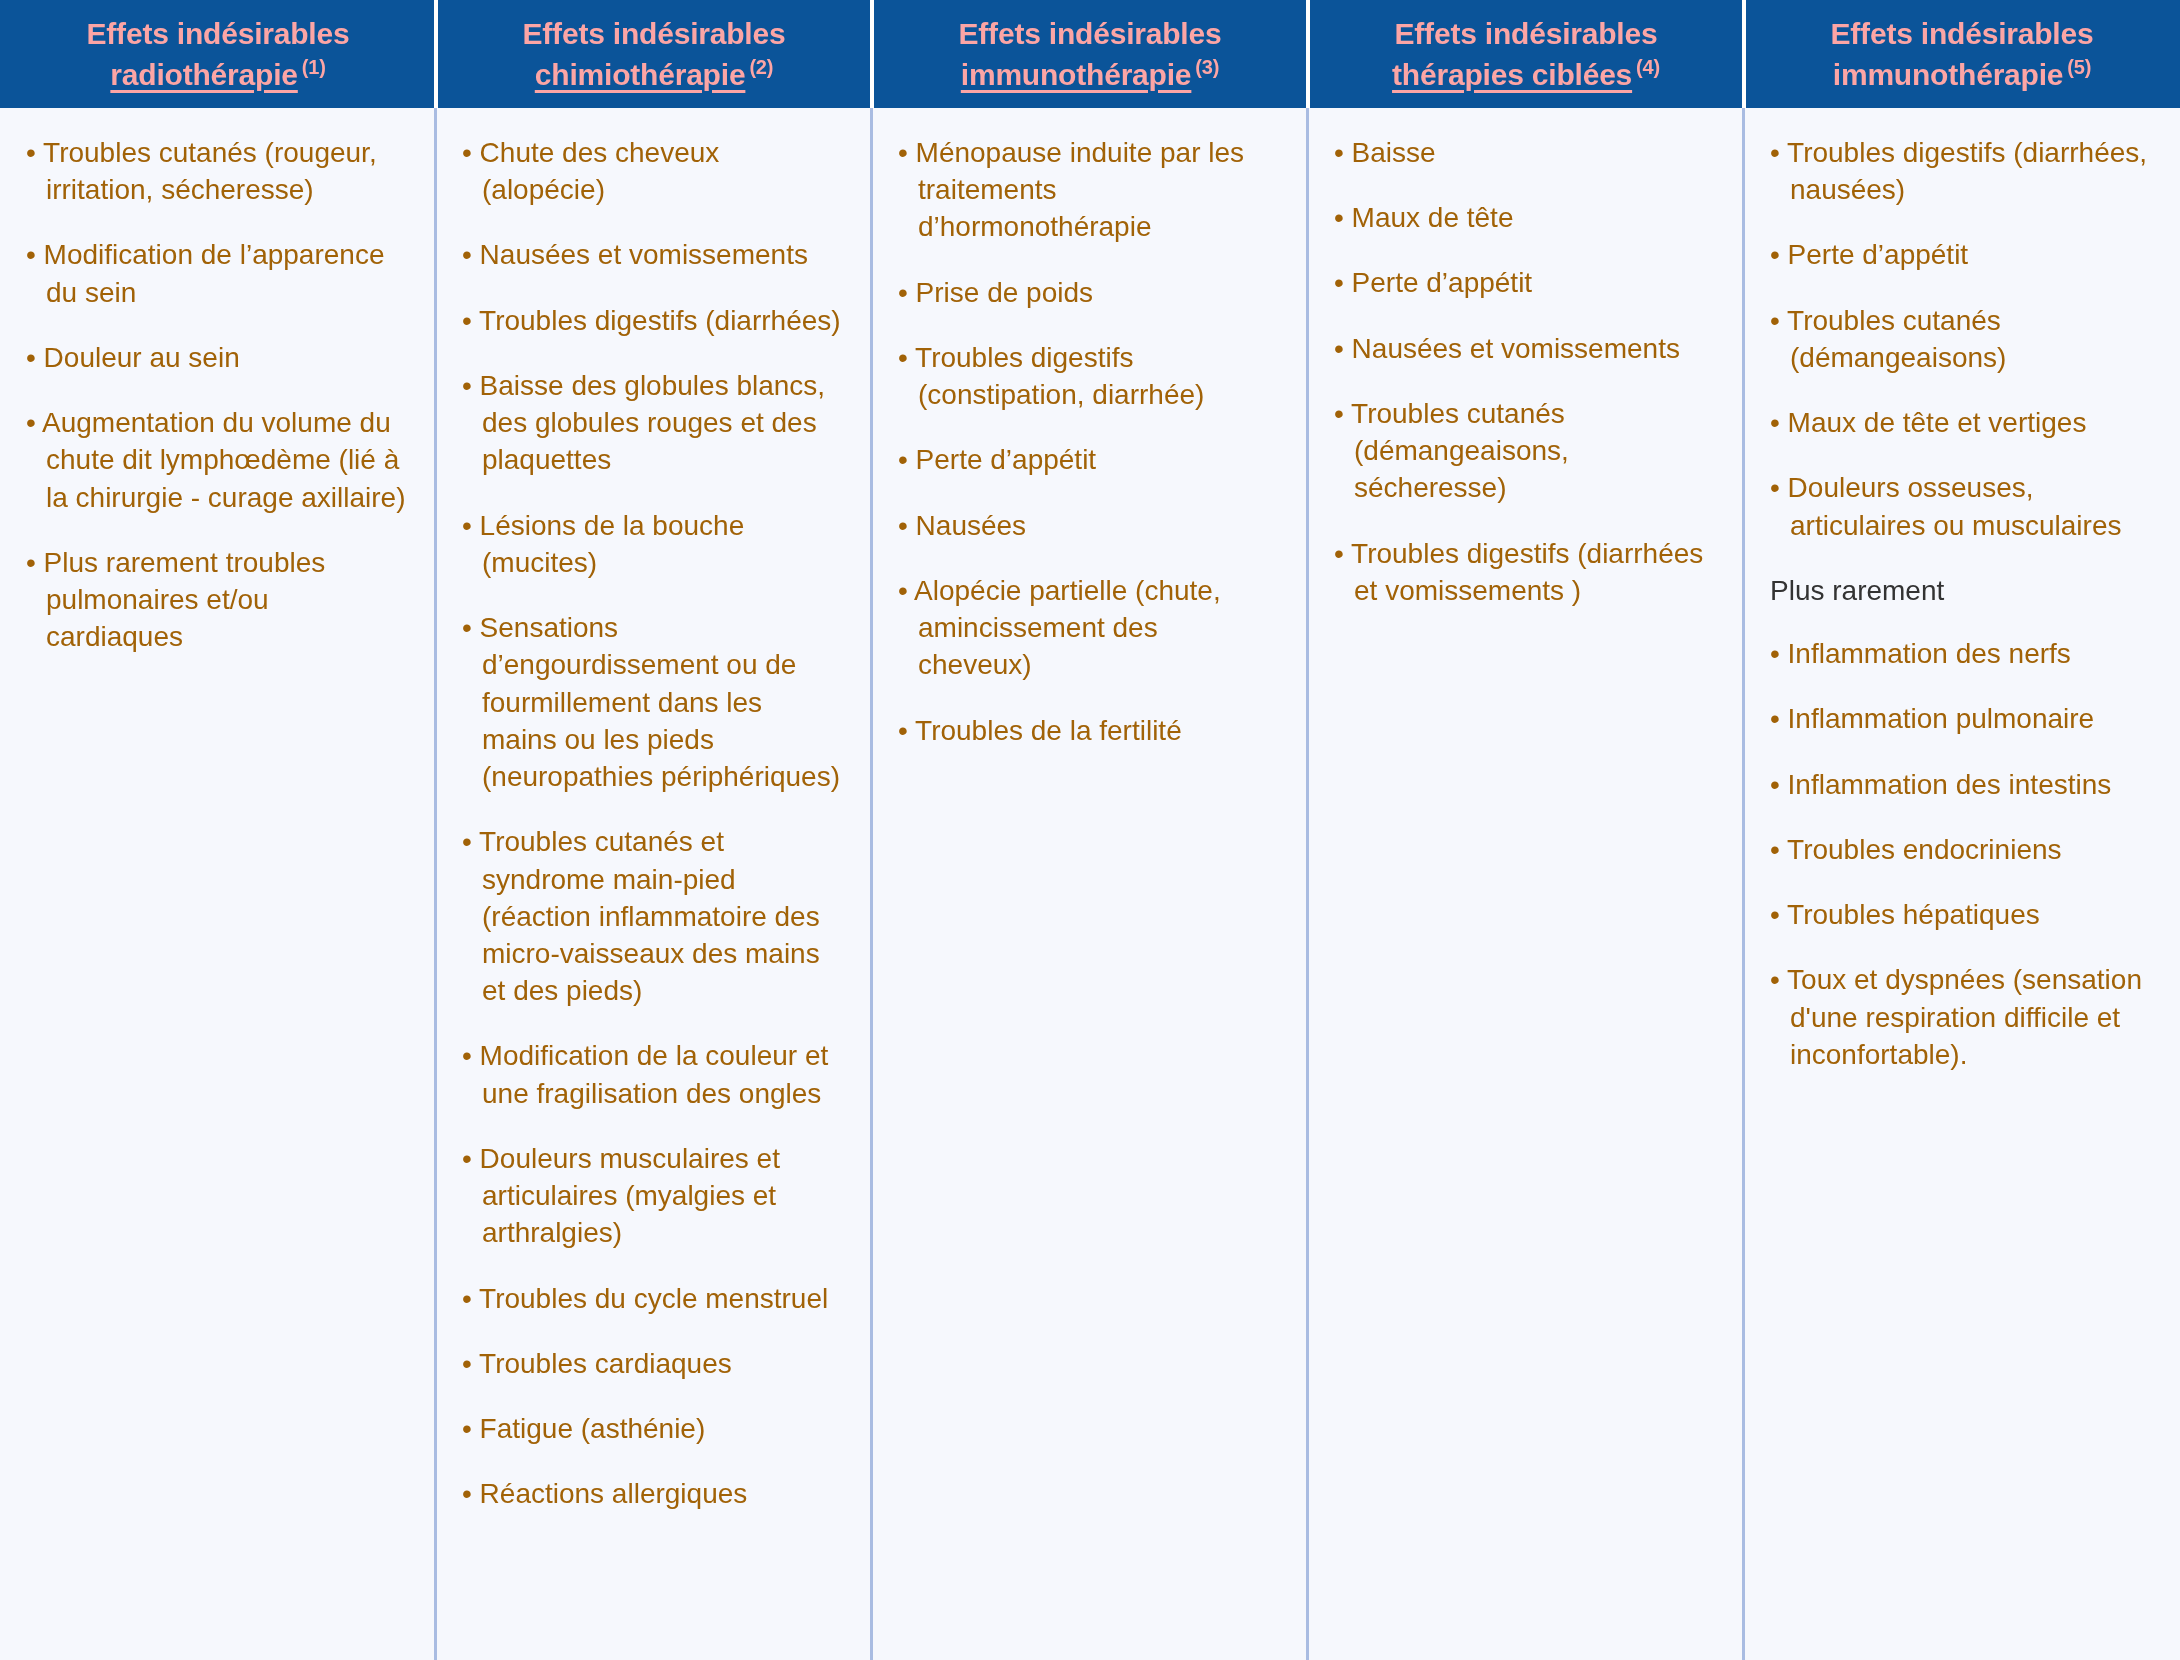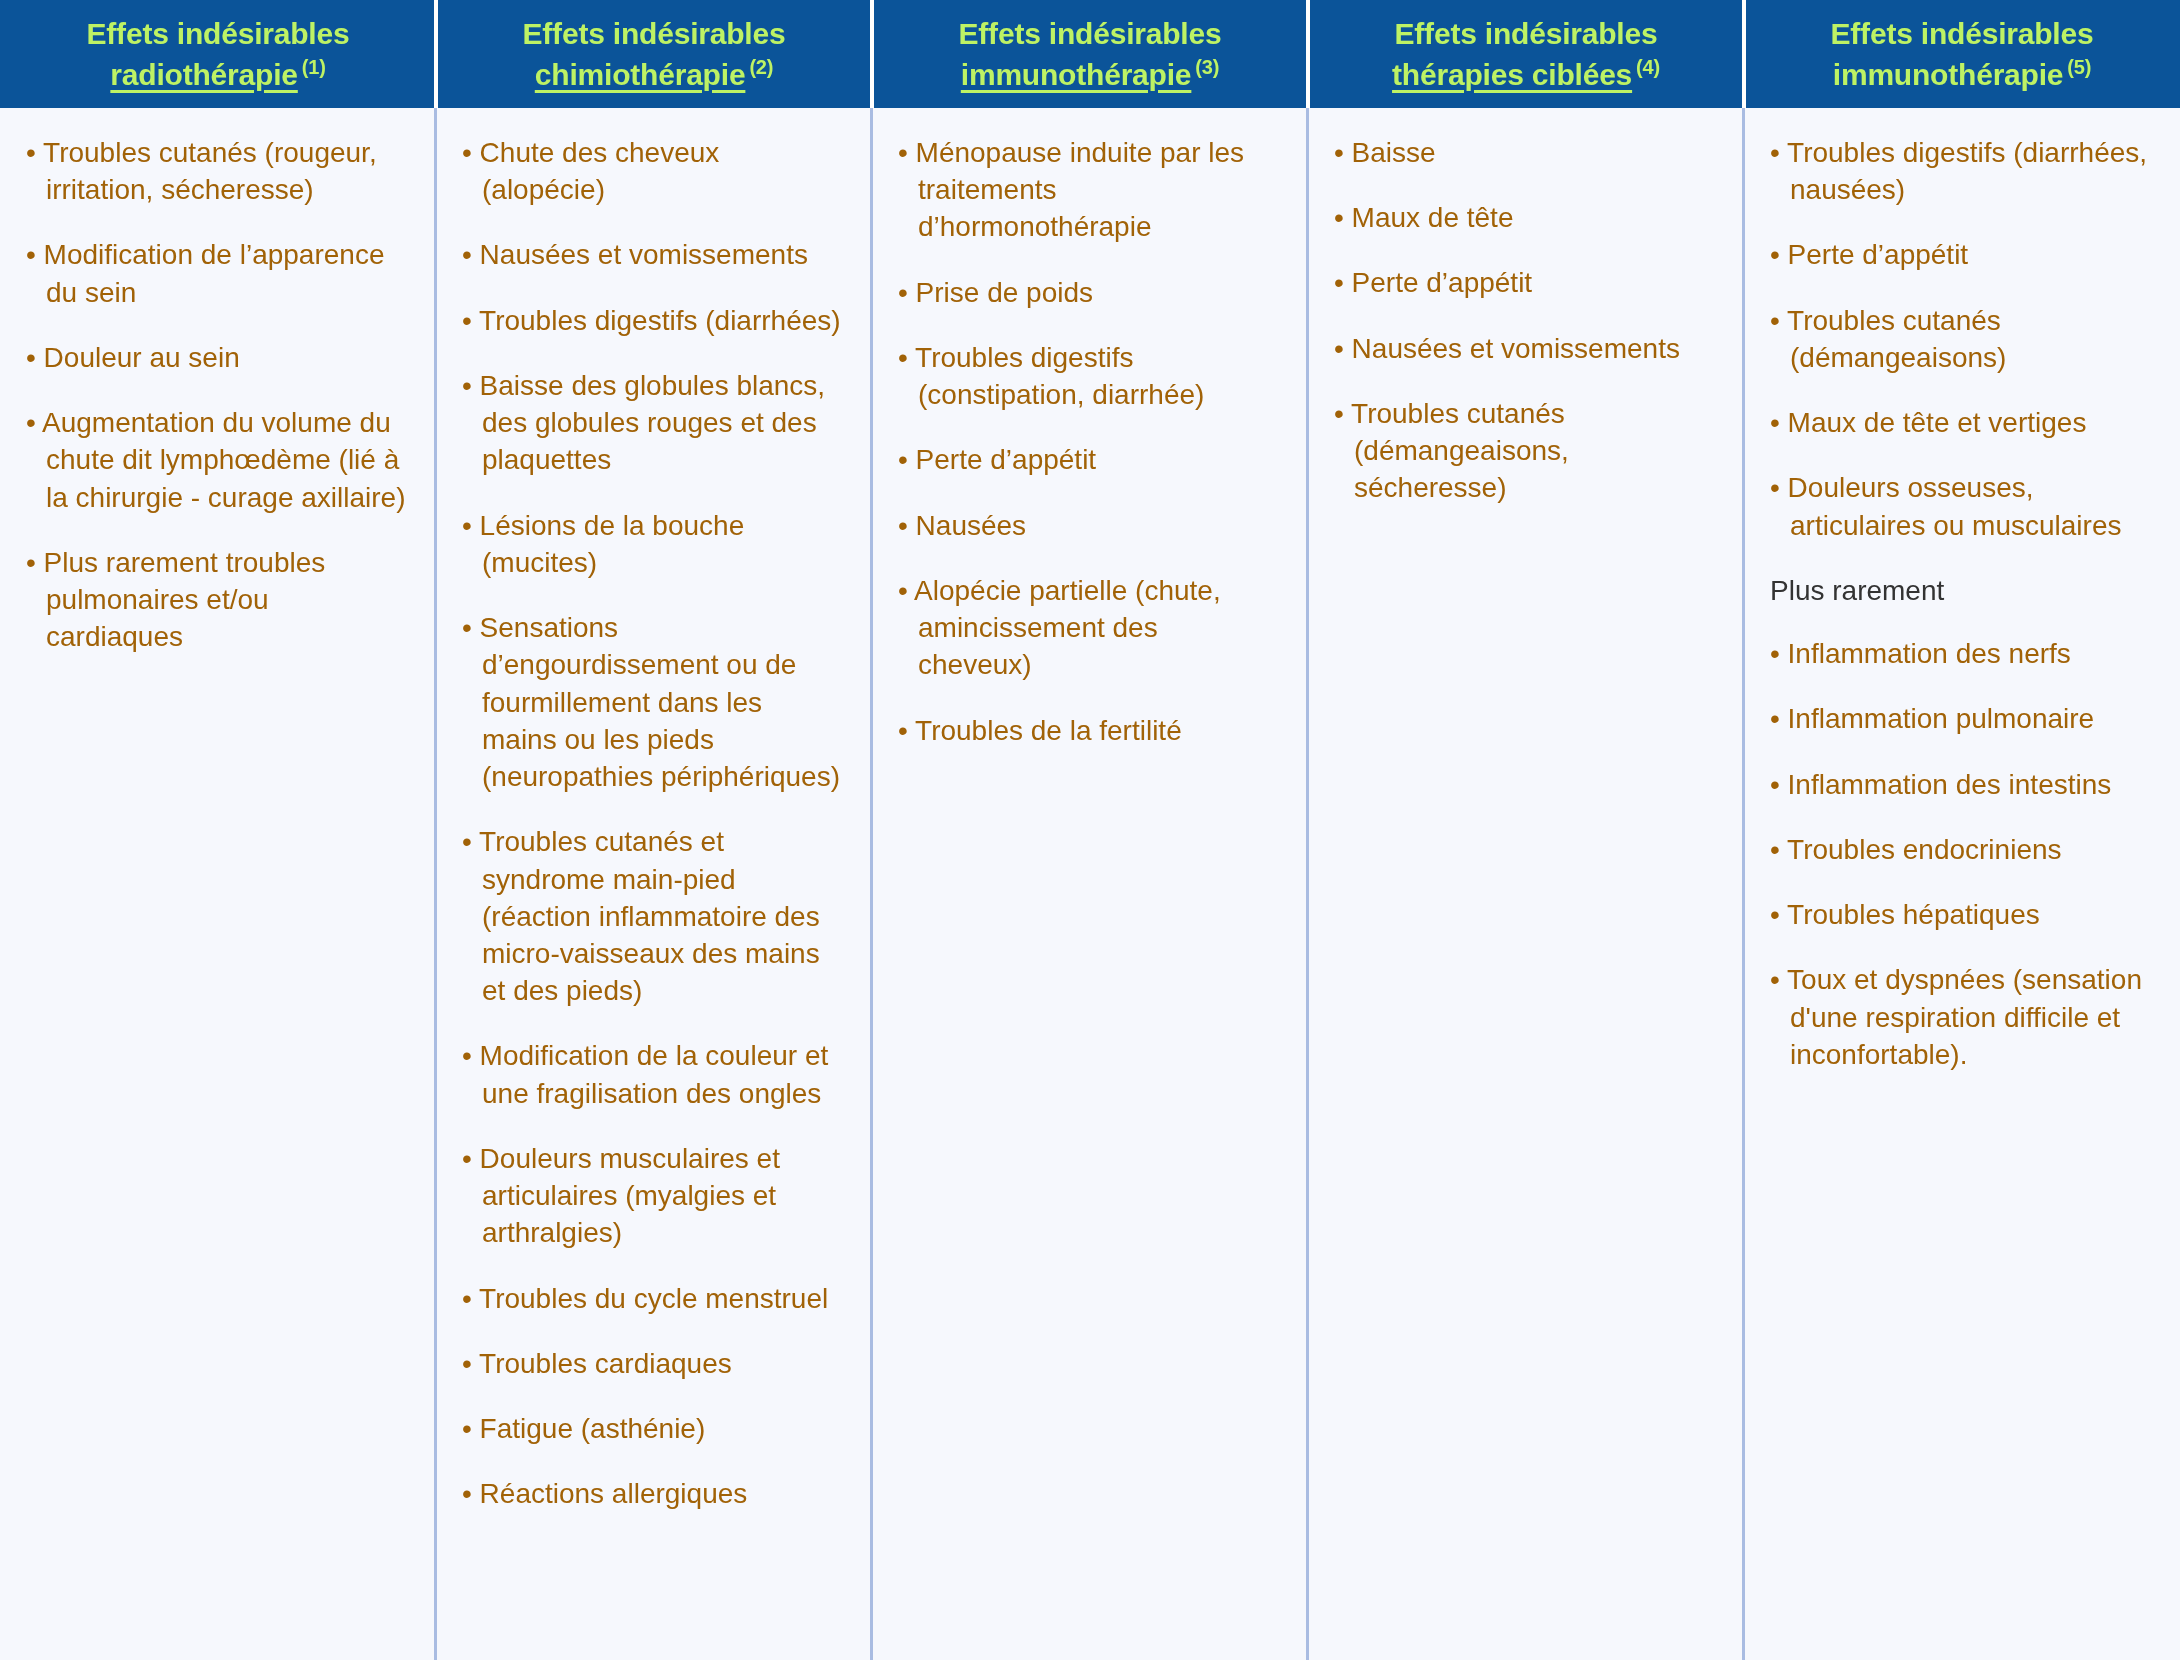--- a/index.html
+++ b/index.html
@@ -33,21 +33,21 @@
   }
   .header-cell {
     flex: 1 1 0;
     display: flex;
     align-items: center;
     justify-content: center;
     text-align: center;
     padding: 0 14px;
     box-sizing: border-box;
     position: relative;
-    color: #bef264;
+    color: #fca5a5;
     font-size: 30px;
     font-weight: bold;
     line-height: 1.33;
     letter-spacing: -0.2px;
   }
   .header-cell + .header-cell::before {
     content: "";
     position: absolute;
     left: -2px;
     top: 0;
@@ -192,20 +192,21 @@
           <li>• Troubles de la fertilité</li>
         </ul>
       </div>
       <div class="body-cell">
         <ul class="items">
           <li>• Baisse</li>
           <li>• Maux de tête</li>
           <li>• Perte d’appétit</li>
           <li>• Nausées et vomissements</li>
           <li>• Troubles cutanés (démangeaisons, sécheresse)</li>
+          <li>• Troubles digestifs (diarrhées et vomissements )</li>
         </ul>
       </div>
       <div class="body-cell">
         <ul class="items">
           <li>• Troubles digestifs (diarrhées, nausées)</li>
           <li>• Perte d’appétit</li>
           <li>• Troubles cutanés (démangeaisons)</li>
           <li>• Maux de tête et vertiges</li>
           <li>• Douleurs osseuses, articulaires ou musculaires</li>
           <li class="subhead">Plus rarement</li>

